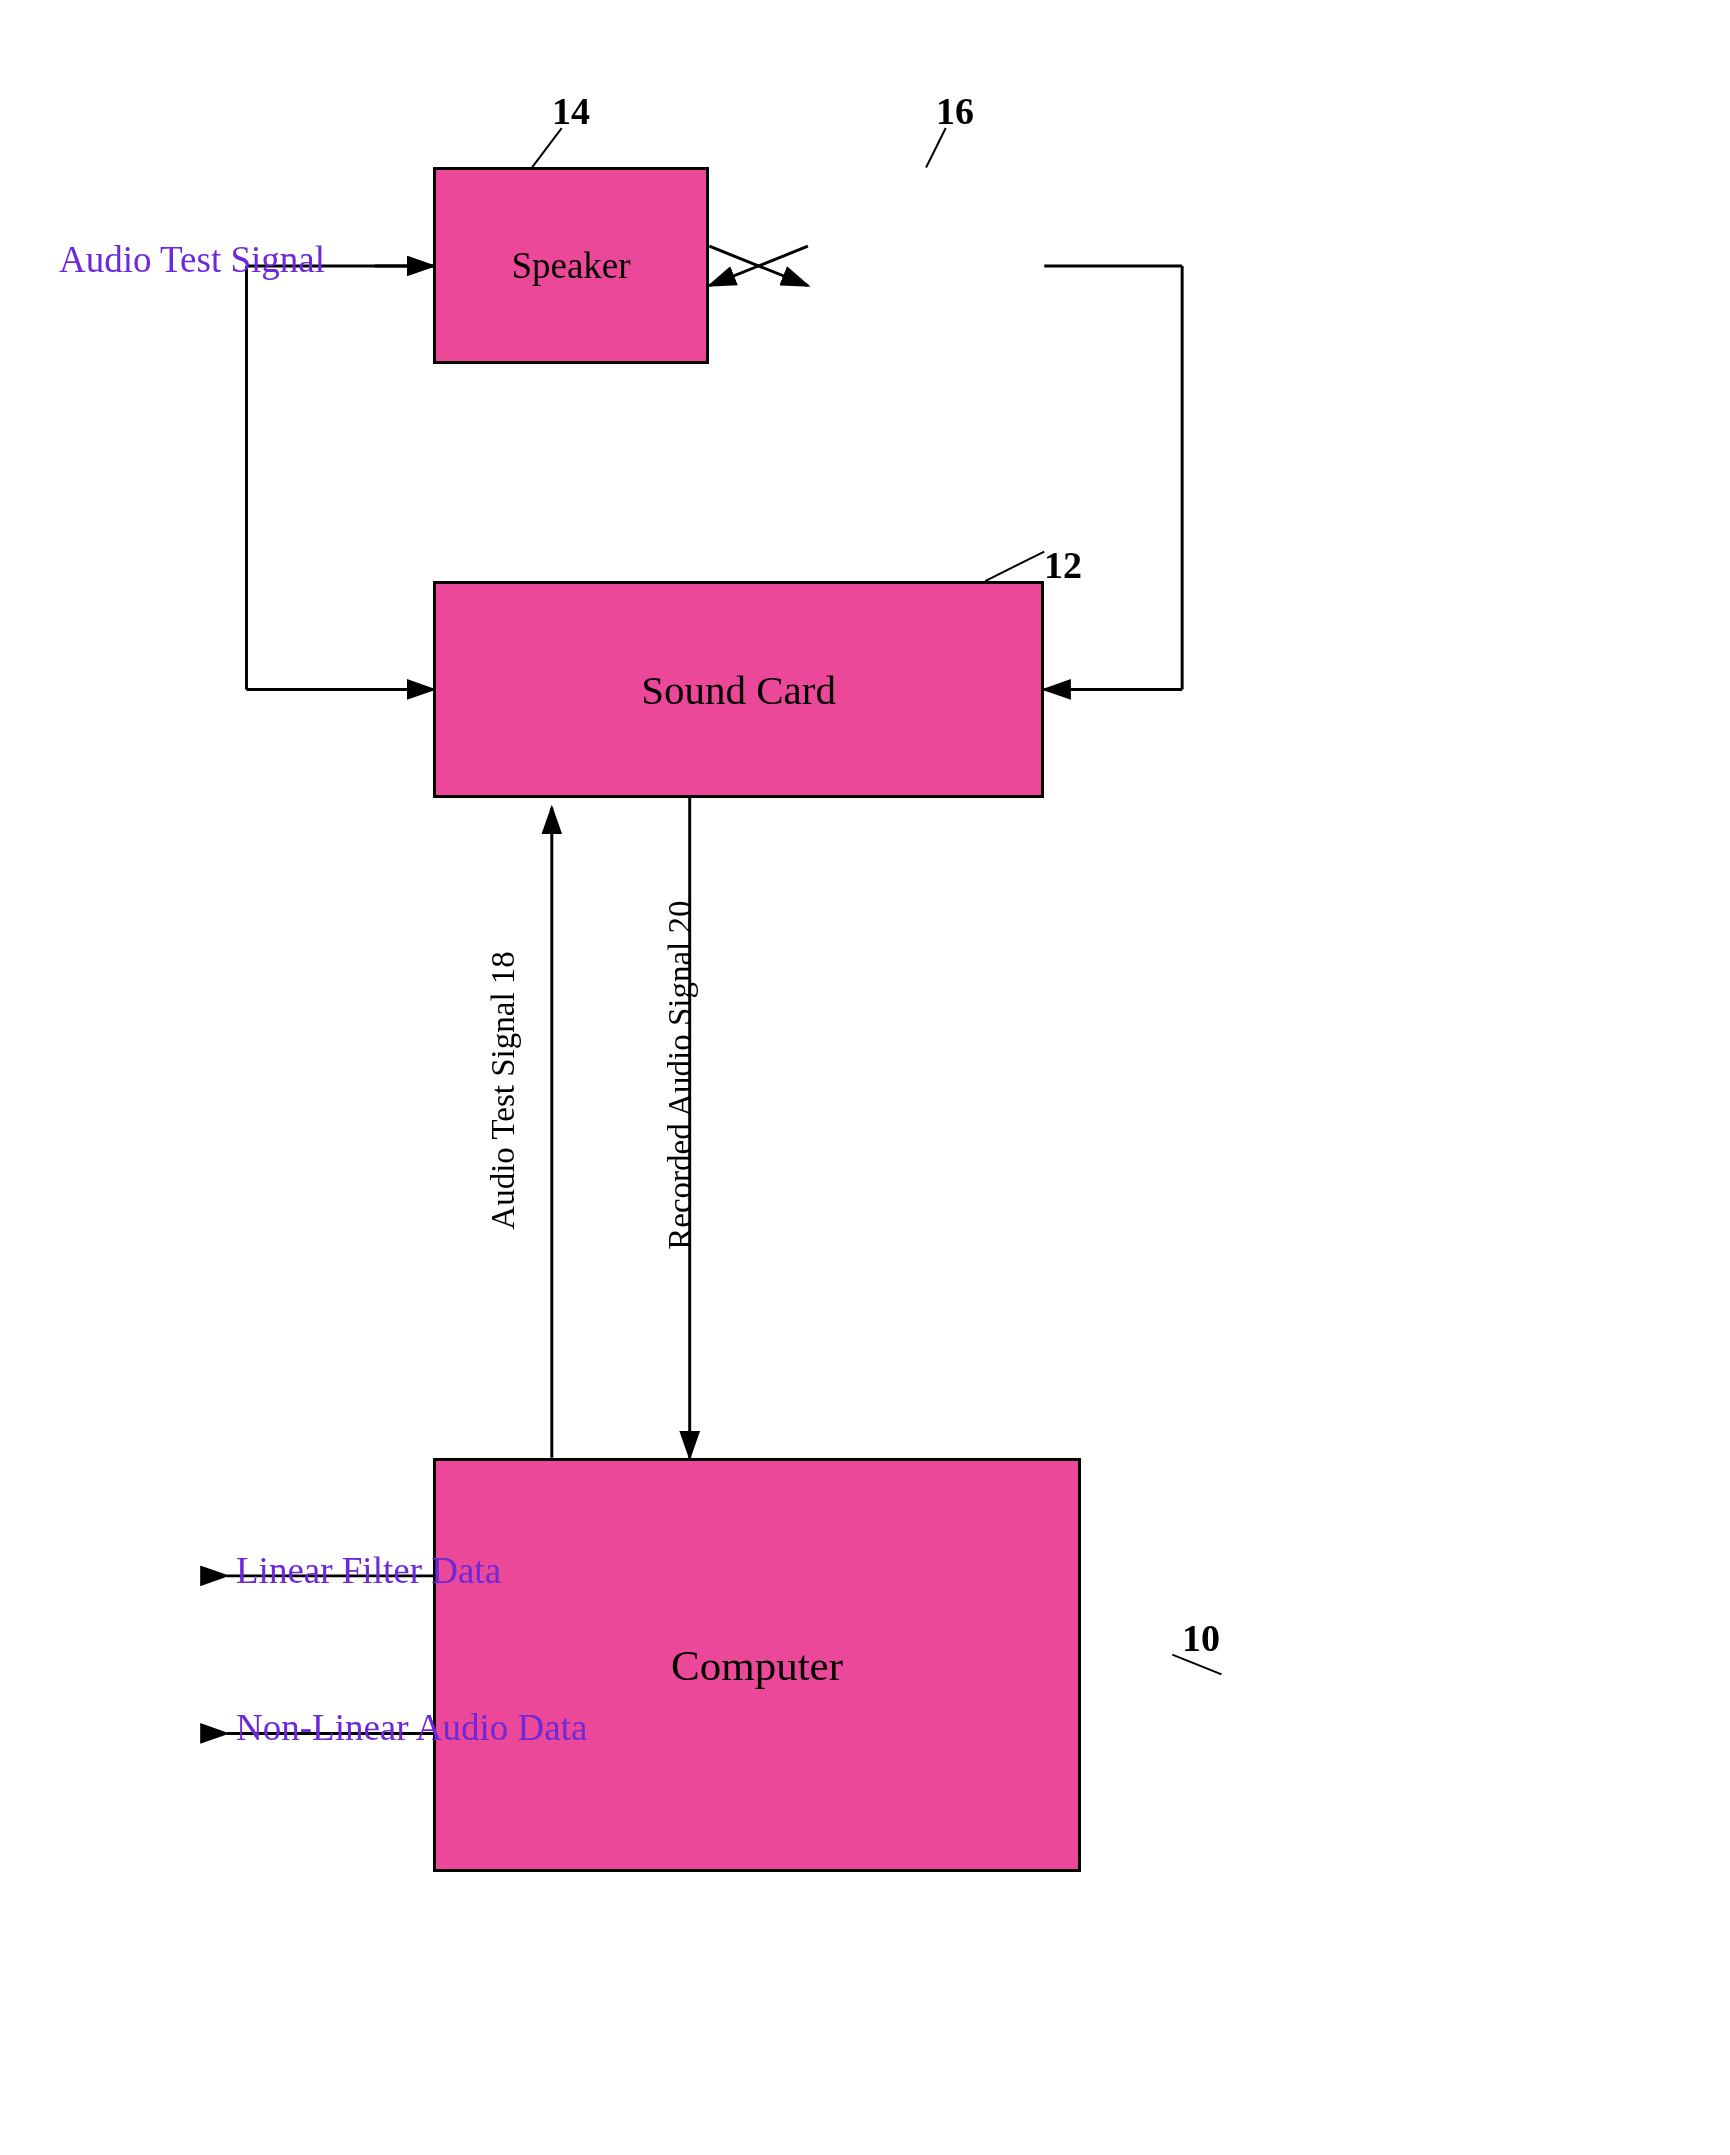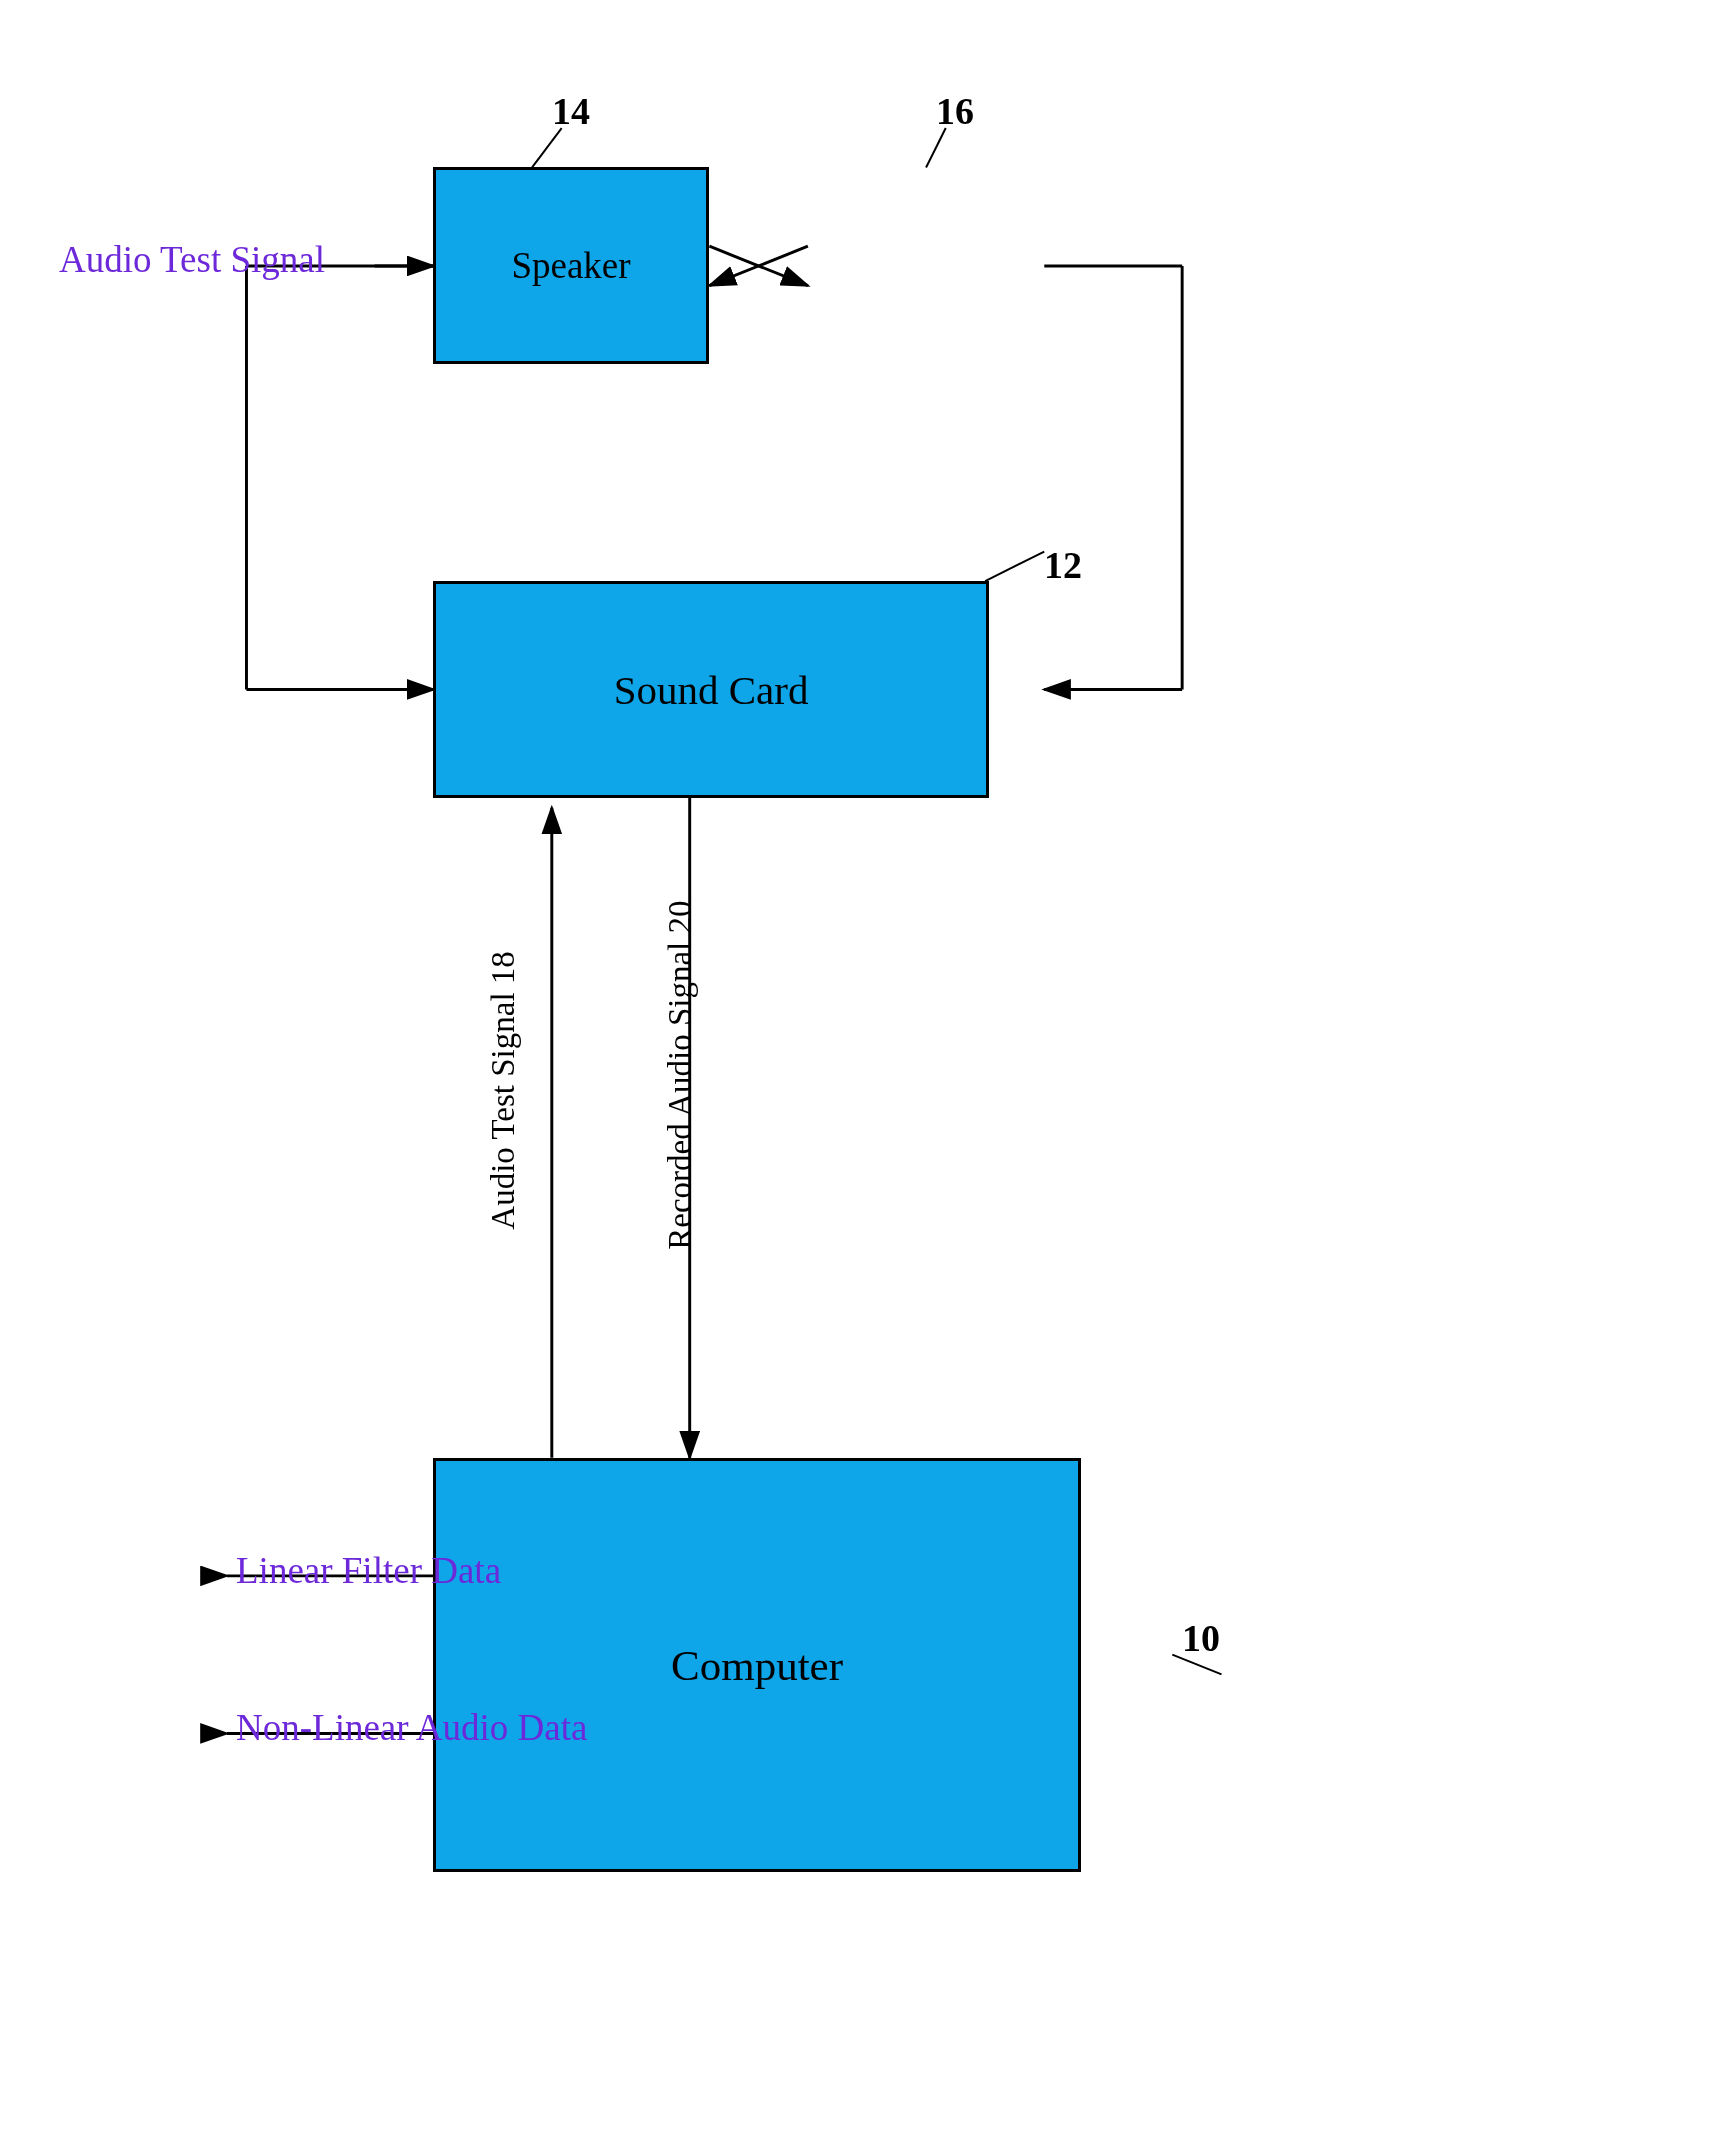--- a/index.html
+++ b/index.html
@@ -24,21 +24,21 @@
       position: absolute;
       font-size: 38px;
       font-weight: bold;
       color: #000;
     }
 
     
     .component-box {
       position: absolute;
       border: 3px solid #000;
-      background: #0ea5e9;
+      background: #ec4899;
       display: flex;
       align-items: center;
       justify-content: center;
       text-align: center;
       font-size: 37px;
       font-weight: normal;
       color: #000;
     }
 
     
@@ -112,21 +112,21 @@
 
     <line x1="440" y1="1760" x2="230" y2="1760" stroke="#000" stroke-width="3" marker-end="url(#arrowhead-left)"></line>
 
   </svg>
 
   <div class="component-box" style="left:433px; top:167px; width:276px; height:197px;">
     <span>Speaker</span>
   </div>
 
 
-  <div class="component-box" style="left:433px; top:581px; width:556px; height:217px; font-size:41px;">
+  <div class="component-box" style="left:433px; top:581px; width:611px; height:217px; font-size:41px;">
     <span>Sound Card</span>
   </div>
 
   <div class="component-box" style="left:433px; top:1458px; width:648px; height:414px; font-size:43px;">
     <span>Computer</span>
   </div>
 
   <div class="ref-label" style="left:552px; top:89px;">14</div>
 
   <div class="ref-label" style="left:936px; top:89px;">16</div>

